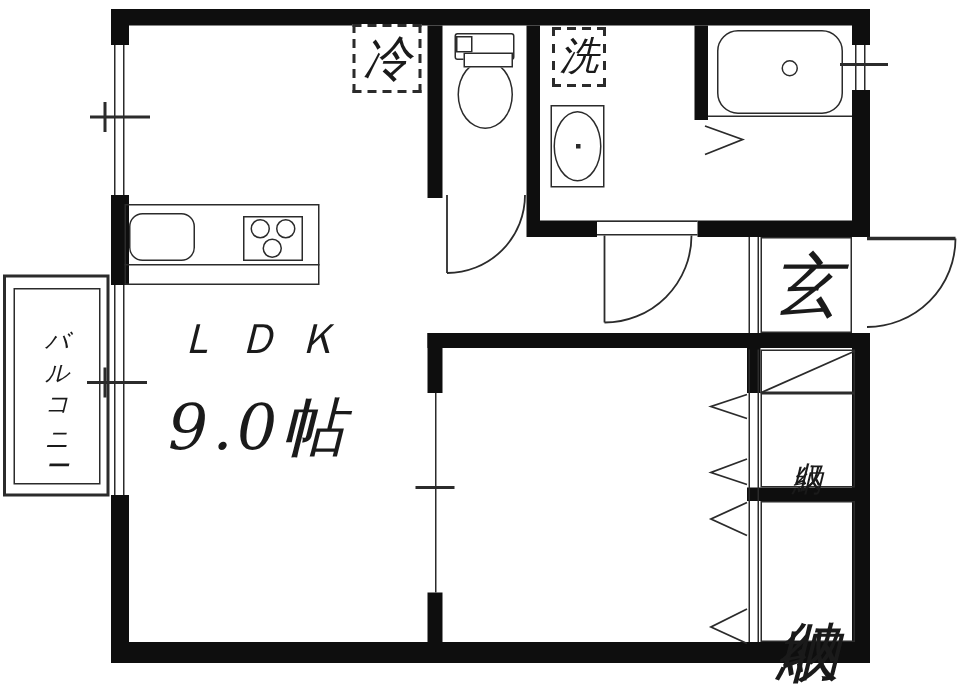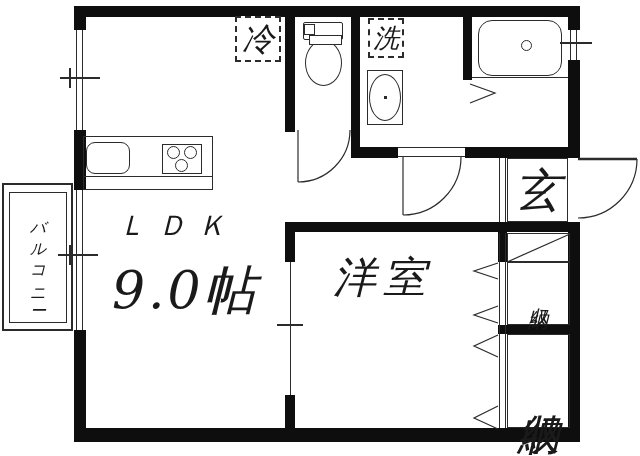--- a/index.html
+++ b/index.html
@@ -110,22 +110,21 @@
   </div>
   <div class="box nofill" style="left:507px;top:233px;width:63px;height:29px;"></div>
   <div class="box nofill center" style="left:507px;top:262px;width:63px;height:63px;">
     <span class="label vert" style="position:static;font-size:20px;letter-spacing:2px;">収納</span>
   </div>
   <div class="box nofill center" style="left:507px;top:334px;width:63px;height:94px;">
     <span class="label vert" style="position:static;font-size:42px;">収納</span>
   </div>
 
   <div class="label" style="left:118px;top:212px;font-size:28px;letter-spacing:12px;">ＬＤＫ</div>
-  <div class="label" style="left:112px;top:264px;font-size:52px;letter-spacing:3px;">9.0帖</div>
-  <div class="label" style="left:333px;top:256px;font-size:43px;letter-spacing:7px;">洋室</div>
+  <div class="label" style="left:112px;top:264px;font-size:42px;letter-spacing:3px;">9.0帖</div>
 
   <svg class="overlay" width="640" height="456" viewBox="0 0 640 456">
     <g fill="none" stroke="#2b2b2b" stroke-width="1.2">
       <path d="M298,130 L298,182"></path>
       <path d="M350,130 A52,52 0 0 1 298,182"></path>
       <path d="M403,157 L403,215"></path>
       <path d="M461,157 A58,58 0 0 1 403,215"></path>
       <path d="M578,159 L637,159" stroke-width="2.4"></path>
       <path d="M637,159 A59,59 0 0 1 578,218"></path>
       <path d="M507,262 L570,234"></path>

